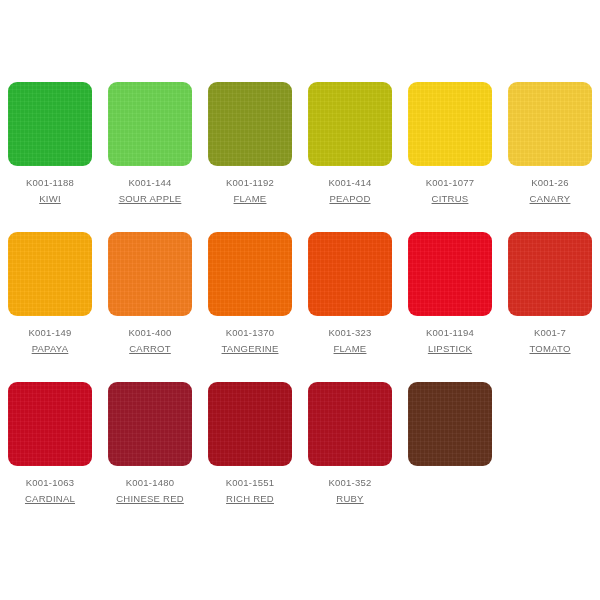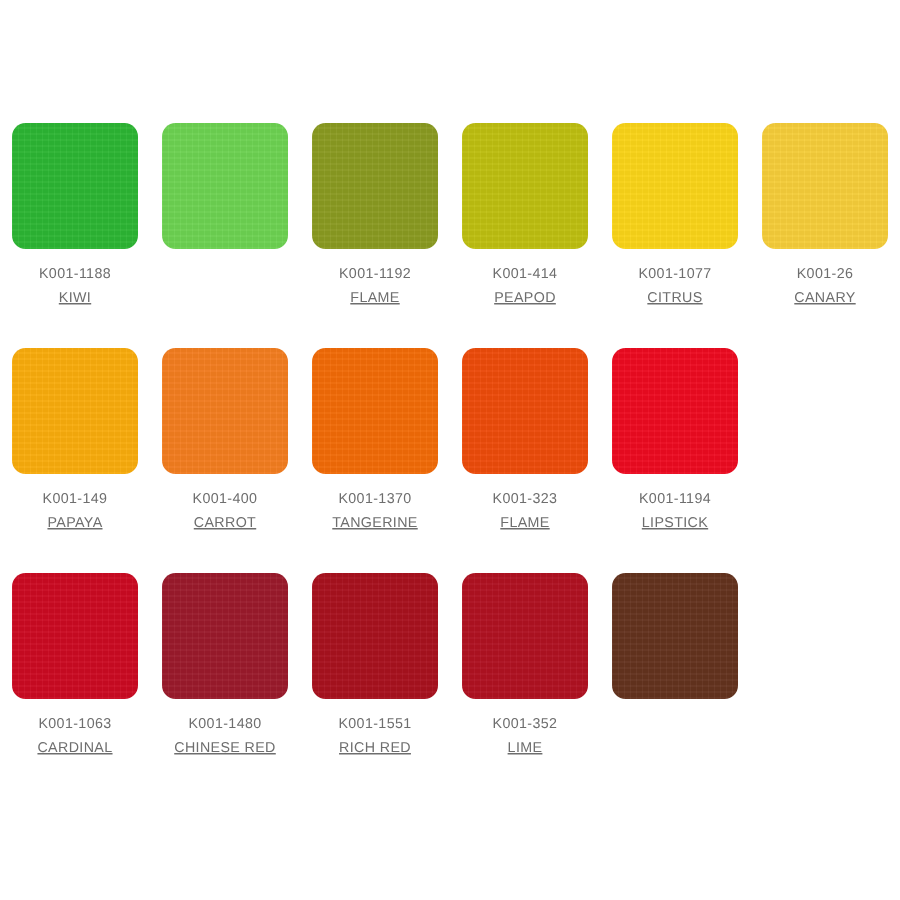--- a/index.html
+++ b/index.html
@@ -86,20 +86,24 @@
       <div class="swatch-row">
         <div class="swatch-cell">
           <div class="swatch-chip" style="background-color: rgb(45, 183, 52);"></div>
           <div class="swatch-labels">
             <div class="swatch-code">K001-1188</div>
             <div class="swatch-name">KIWI</div>
           </div>
         </div>
         <div class="swatch-cell">
           <div class="swatch-chip" style="background-color: rgb(109, 211, 83);"></div>
+          <div class="swatch-labels">
+            <div class="swatch-code">K001-144</div>
+            <div class="swatch-name">SOUR APPLE</div>
+          </div>
         </div>
         <div class="swatch-cell">
           <div class="swatch-chip" style="background-color: rgb(139, 155, 34);"></div>
           <div class="swatch-labels">
             <div class="swatch-code">K001-1192</div>
             <div class="swatch-name">FLAME</div>
           </div>
         </div>
         <div class="swatch-cell">
           <div class="swatch-chip" style="background-color: rgb(191, 192, 16);"></div>
@@ -152,20 +156,27 @@
             <div class="swatch-name">FLAME</div>
           </div>
         </div>
         <div class="swatch-cell">
           <div class="swatch-chip" style="background-color: rgb(238, 10, 33);"></div>
           <div class="swatch-labels">
             <div class="swatch-code">K001-1194</div>
             <div class="swatch-name">LIPSTICK</div>
           </div>
         </div>
+        <div class="swatch-cell">
+          <div class="swatch-chip" style="background-color: rgb(215, 46, 34);"></div>
+          <div class="swatch-labels">
+            <div class="swatch-code">K001-7</div>
+            <div class="swatch-name">TOMATO</div>
+          </div>
+        </div>
       </div>
       <div class="swatch-row">
         <div class="swatch-cell">
           <div class="swatch-chip" style="background-color: rgb(204, 10, 35);"></div>
           <div class="swatch-labels">
             <div class="swatch-code">K001-1063</div>
             <div class="swatch-name">CARDINAL</div>
           </div>
         </div>
         <div class="swatch-cell">
@@ -179,21 +190,21 @@
           <div class="swatch-chip" style="background-color: rgb(168, 17, 31);"></div>
           <div class="swatch-labels">
             <div class="swatch-code">K001-1551</div>
             <div class="swatch-name">RICH RED</div>
           </div>
         </div>
         <div class="swatch-cell">
           <div class="swatch-chip" style="background-color: rgb(176, 17, 34);"></div>
           <div class="swatch-labels">
             <div class="swatch-code">K001-352</div>
-            <div class="swatch-name">LIME</div>
+            <div class="swatch-name">RUBY</div>
           </div>
         </div>
         <div class="swatch-cell">
           <div class="swatch-chip" style="background-color: rgb(100, 51, 31);"></div>
         </div>
       </div>
     </div>
 </div>
 
 </body></html>

